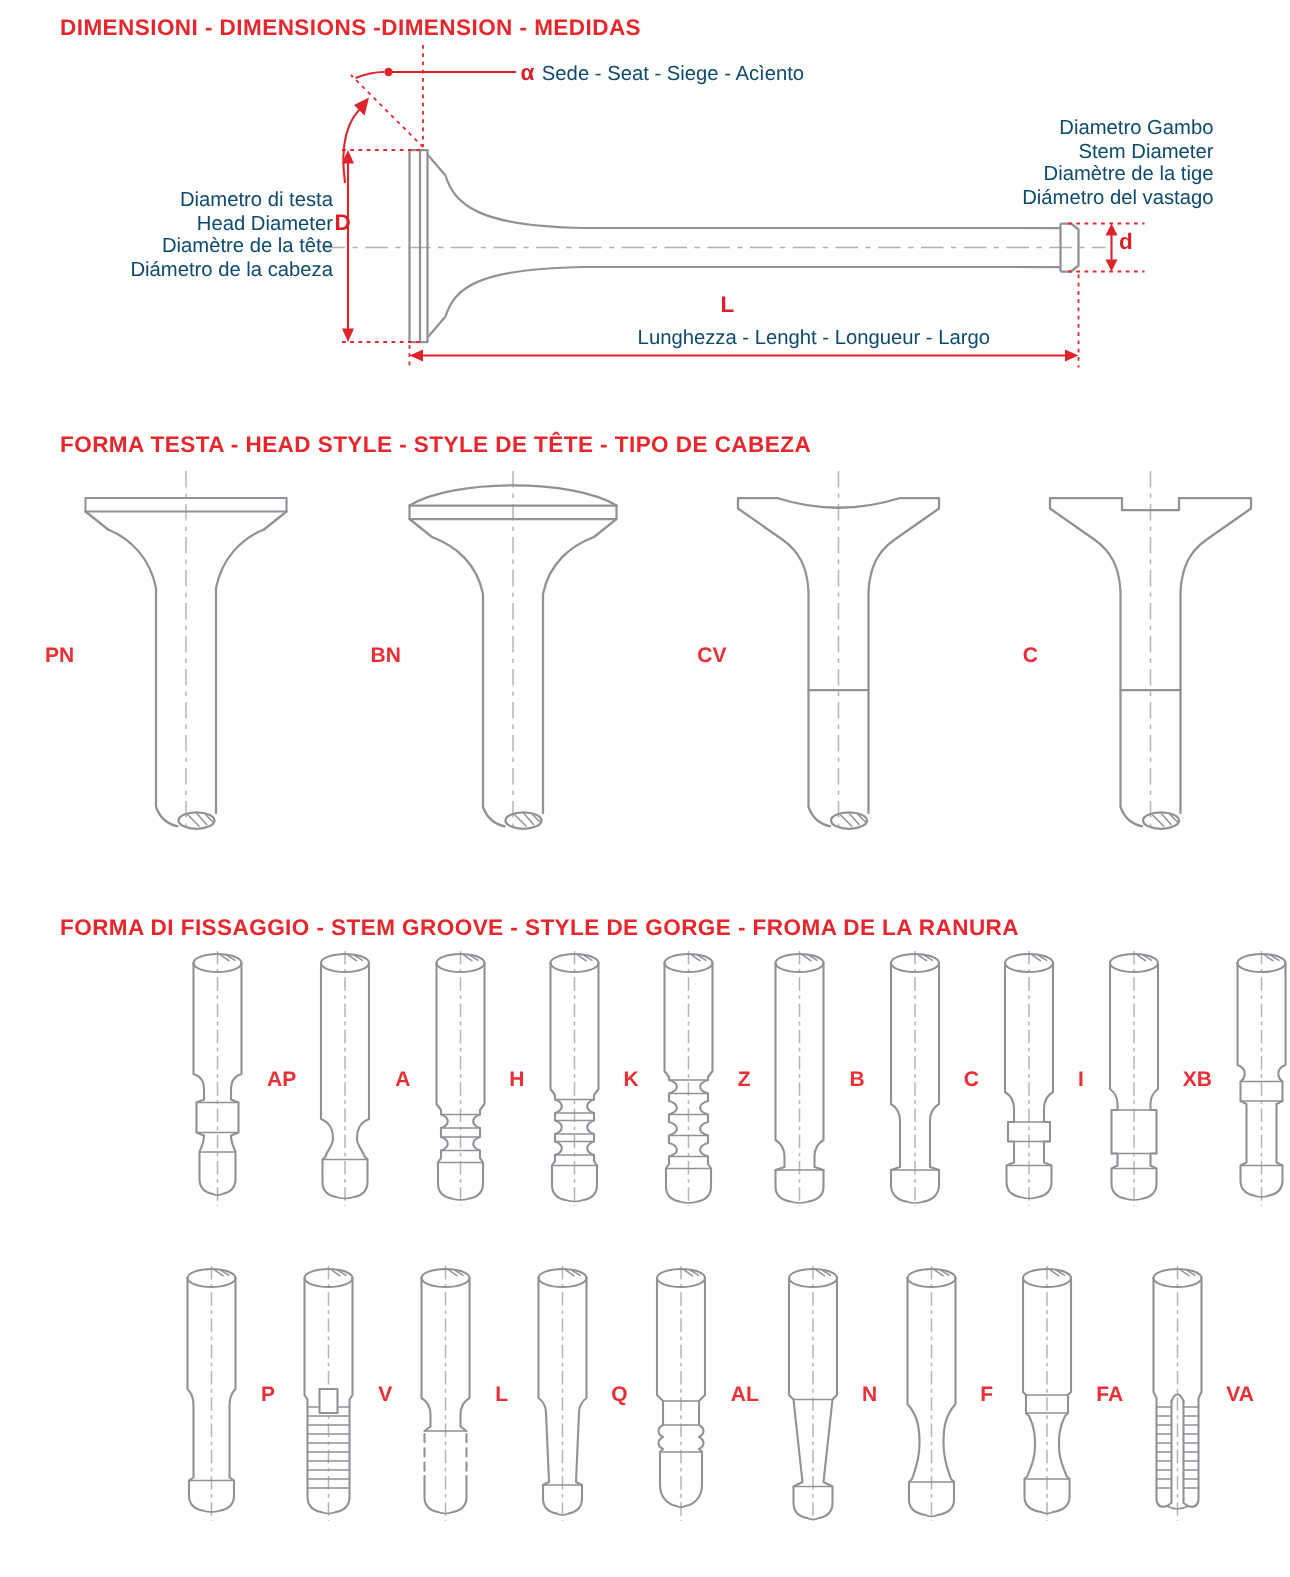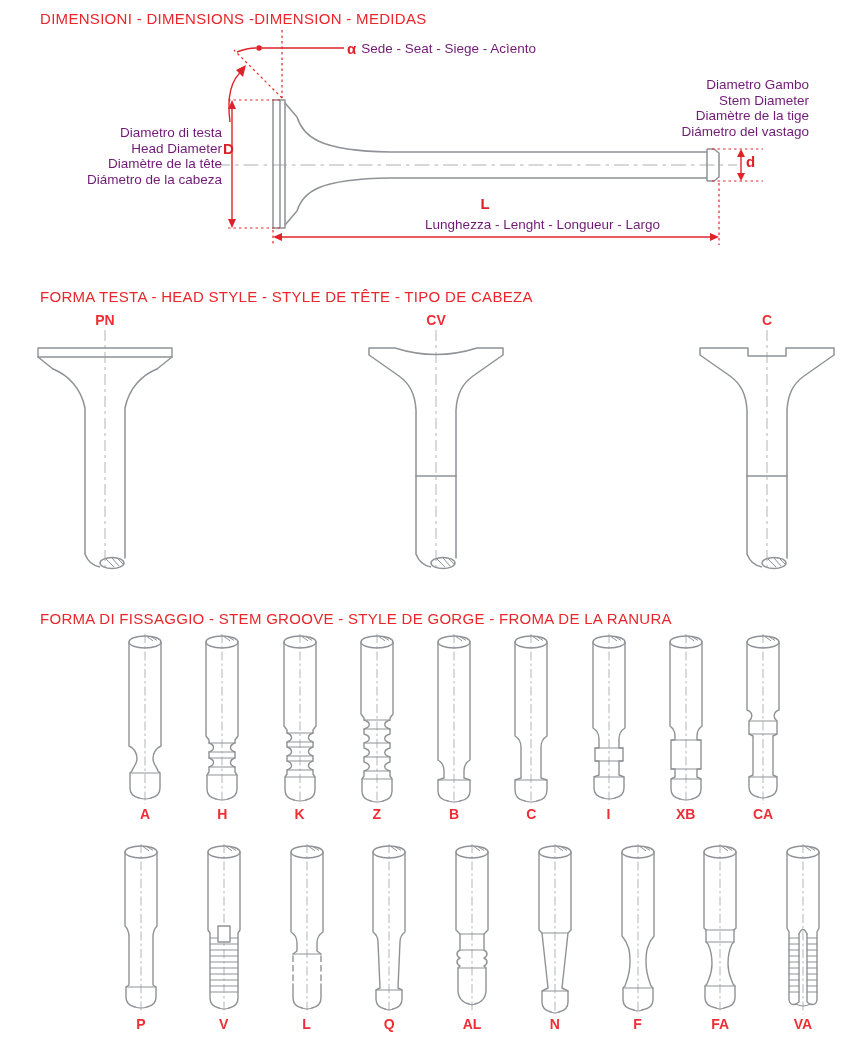--- a/index.html
+++ b/index.html
@@ -1,36 +1,36 @@
 <!DOCTYPE html>
 <html><head>
 <meta charset="utf-8">
 <style>
   html,body{margin:0;padding:0}
   body{width:860px;height:1051px;background:#fff;font-family:"Liberation Sans",sans-serif;position:relative;overflow:hidden}
   .abs{position:absolute}
-  .h1{font-size:15px;font-weight:400;color:#E8262C;letter-spacing:.3px;white-space:nowrap}
-  .redtxt{color:#701a75;font-size:13.5px;line-height:15.5px;white-space:nowrap}
+  .h1{font-size:15px;font-weight:700;color:#E8262C;letter-spacing:.3px;white-space:nowrap}
+  .redtxt{color:#0c4a6e;font-size:13.5px;line-height:15.5px;white-space:nowrap}
   .sym{font-weight:700;color:#DD2027;font-size:15px}
   .alpha-row{display:flex;align-items:center;gap:5px}
   .code{font-weight:700;color:#ED2E34;font-size:14px;text-align:center}
   
   .fig path,.fig line,.fig rect,.fig ellipse{stroke:#8F9296;stroke-width:1.4;fill:none;stroke-linejoin:round;stroke-linecap:round}
   .fig .thin{stroke-width:1.05}
   .fig .dashv{stroke-dasharray:5.5 4}
   .headfig path,.headfig line{stroke-width:1.5}
   .hatchfill{fill:url(#hh)}
   
   .gray path,.gray line,.gray rect{stroke:#8F9296;stroke-width:1.5;fill:none;stroke-linejoin:round}
   .gray .cline{stroke:#AEB0B3;stroke-width:1;stroke-dasharray:15 5 3.5 5}
   .redln path,.redln line{stroke:#DF232A;stroke-width:1.4;fill:none}
   .redfill{fill:#DF232A;stroke:none}
   .reddot path,.reddot line{stroke:#E8262C;stroke-width:1.2;fill:none;stroke-dasharray:2.5 3}
   .row{display:flex;justify-content:space-between}
-  .col{display:flex;flex-direction:column;align-items:center}
+  .col{display:flex;flex-direction:row;align-items:center}
 </style>
 </head>
 <body>
 
 <svg width="0" height="0" style="position:absolute">
   <defs>
     <g id="st" stroke="#8F9296" stroke-width="1.4" fill="none">
       <ellipse cx="33" cy="10" rx="16" ry="6"></ellipse>
       <path d="M35,4.6 41,8.8 M39,4.7 45,8.4 M43,5 48,7.8" stroke-width="1"></path>
     </g>
@@ -116,20 +116,31 @@
     <div class="code">PN</div>
     <svg class="fig headfig" width="150" height="248" viewBox="0 0 150 248">
       <use href="#hcl"></use>
       <rect x="8" y="20" width="134" height="9"></rect>
       <path d="M8,29 L23,41 M142,29 L127,41"></path>
       <path d="M23,41 C38,47 51,60 55,80 L55,226 M127,41 C112,47 99,60 95,80 L95,230"></path>
       <use href="#be"></use>
     </svg>
   </div>
 
+  <div class="col">
+    <div class="code">BN</div>
+    <svg class="fig headfig" width="150" height="248" viewBox="0 0 150 248">
+      <use href="#hcl"></use>
+      <path d="M6,25 C35,7 115,7 144,25"></path>
+      <path d="M6,25 H144 M6,25 V34 M144,25 V34 M6,34 H144"></path>
+      <path d="M6,34 L21,46 M144,34 L129,46"></path>
+      <path d="M21,46 C37,52 51,64 55,84 L55,226 M129,46 C113,52 99,64 95,84 L95,230"></path>
+      <use href="#be"></use>
+    </svg>
+  </div>
 
   <div class="col">
     <div class="code">CV</div>
     <svg class="fig headfig" width="150" height="248" viewBox="0 0 150 248">
       <use href="#hcl"></use>
       <path class="hatchfill" d="M8,20 L34,20 Q75,33 116,20 L142,20 L142,27 L112,48 C101,56 96,66 95,82 L95,148 L55,148 L55,82 C54,66 49,56 38,48 L8,27 Z"></path>
       <path d="M55,148 V226 M95,148 V230"></path>
       <use href="#be"></use>
     </svg>
   </div>
@@ -143,20 +154,30 @@
       <use href="#be"></use>
     </svg>
   </div>
 
 </div>
 
 <div class="abs h1" style="left:40px;top:610px">FORMA DI FISSAGGIO - STEM GROOVE - STYLE DE GORGE - FROMA DE LA RANURA</div>
 
 <div class="abs row" style="left:112px;top:632px;width:684px">
 
+  <div class="col">
+    <svg class="fig" width="66" height="174" viewBox="0 0 66 174">
+      <use href="#cl"></use>
+        <use href="#st"></use>
+      <path d="M17,10 V84 C23,86 24,90 24,95 V101 L19,103 V123 L24,125 C24,130 22,133 21,136 V154 C21,160 25,163 30,164"></path>
+      <path d="M49,10 V84 C43,86 42,90 42,95 V101 L47,103 V123 L42,125 C42,130 44,133 45,136 V154 C45,160 41,163 36,164"></path>
+      <path class="thin" d="M19,103 H47 M19,123 H47 M21,136 H45 M30,164 Q33,165.5 36,164"></path>
+    </svg>
+    <div class="code">AP</div>
+  </div>
 
   <div class="col">
     <svg class="fig" width="66" height="174" viewBox="0 0 66 174">
       <use href="#cl"></use>
         <use href="#st"></use>
       <path d="M17,10 V114 C24,117 25,122 25,127 C25,132 21,135 20,139 L18,141 V156 C18,162 22,165 27,166"></path>
       <path d="M49,10 V114 C42,117 41,122 41,127 C41,132 45,135 46,139 L48,141 V156 C48,162 44,165 39,166"></path>
       <path class="thin" d="M18,141 H48 M27,166 Q33,168 39,166"></path>
     </svg>
     <div class="code">A</div>

